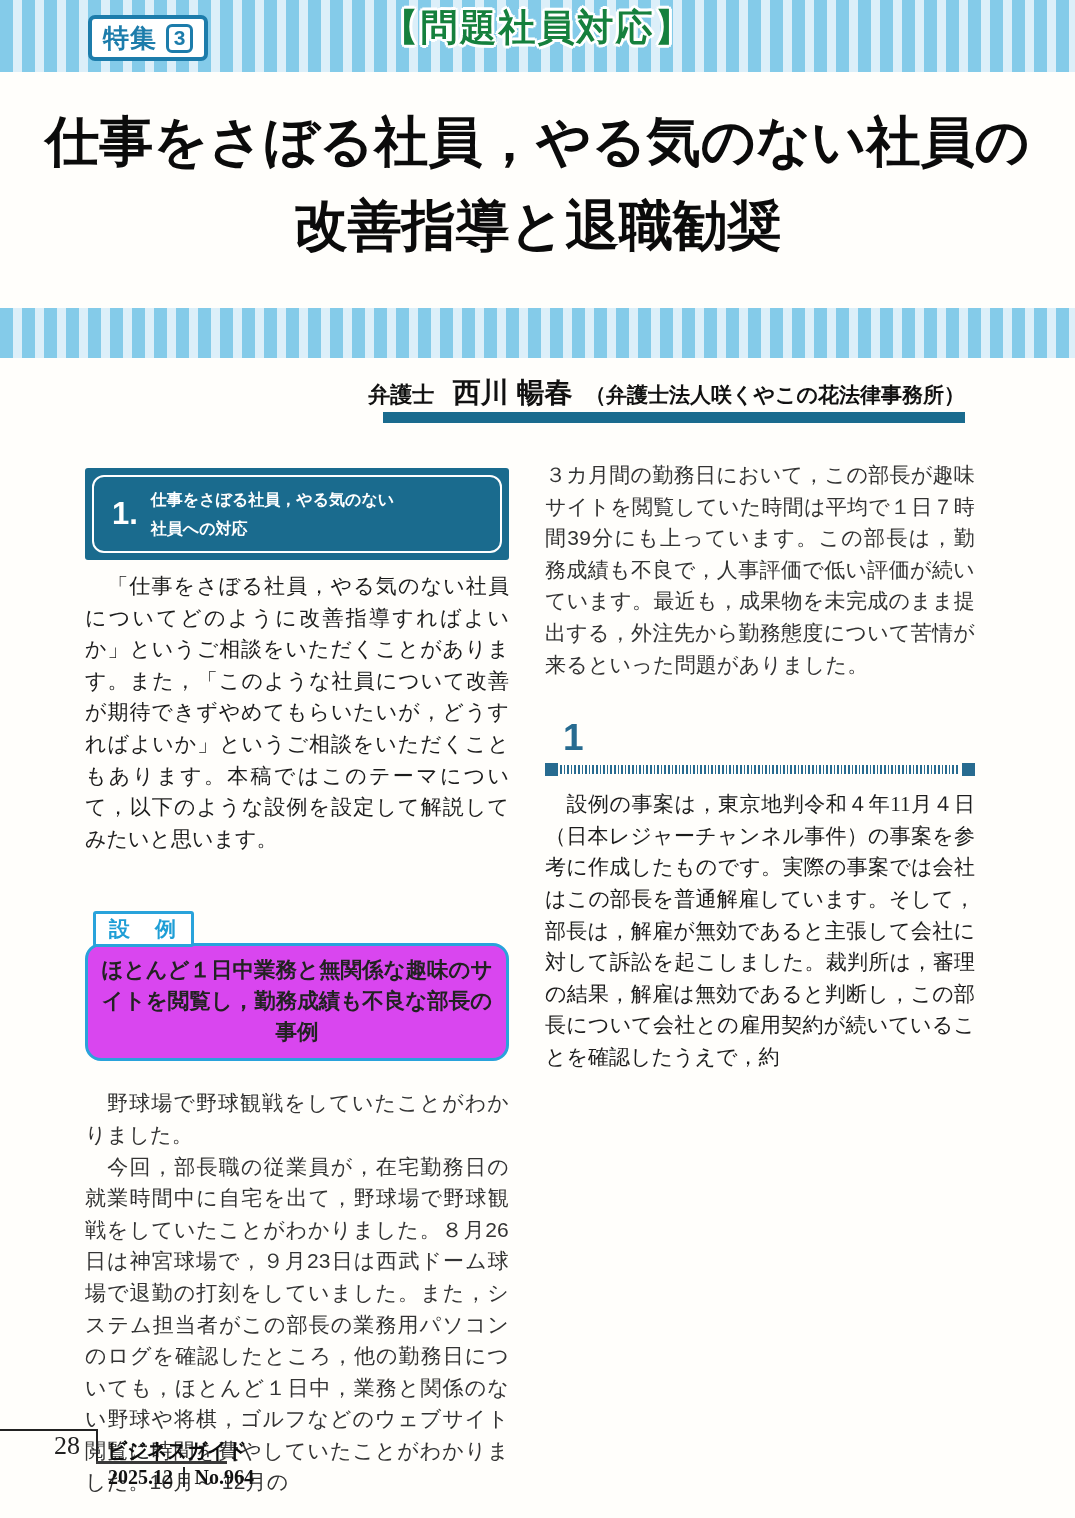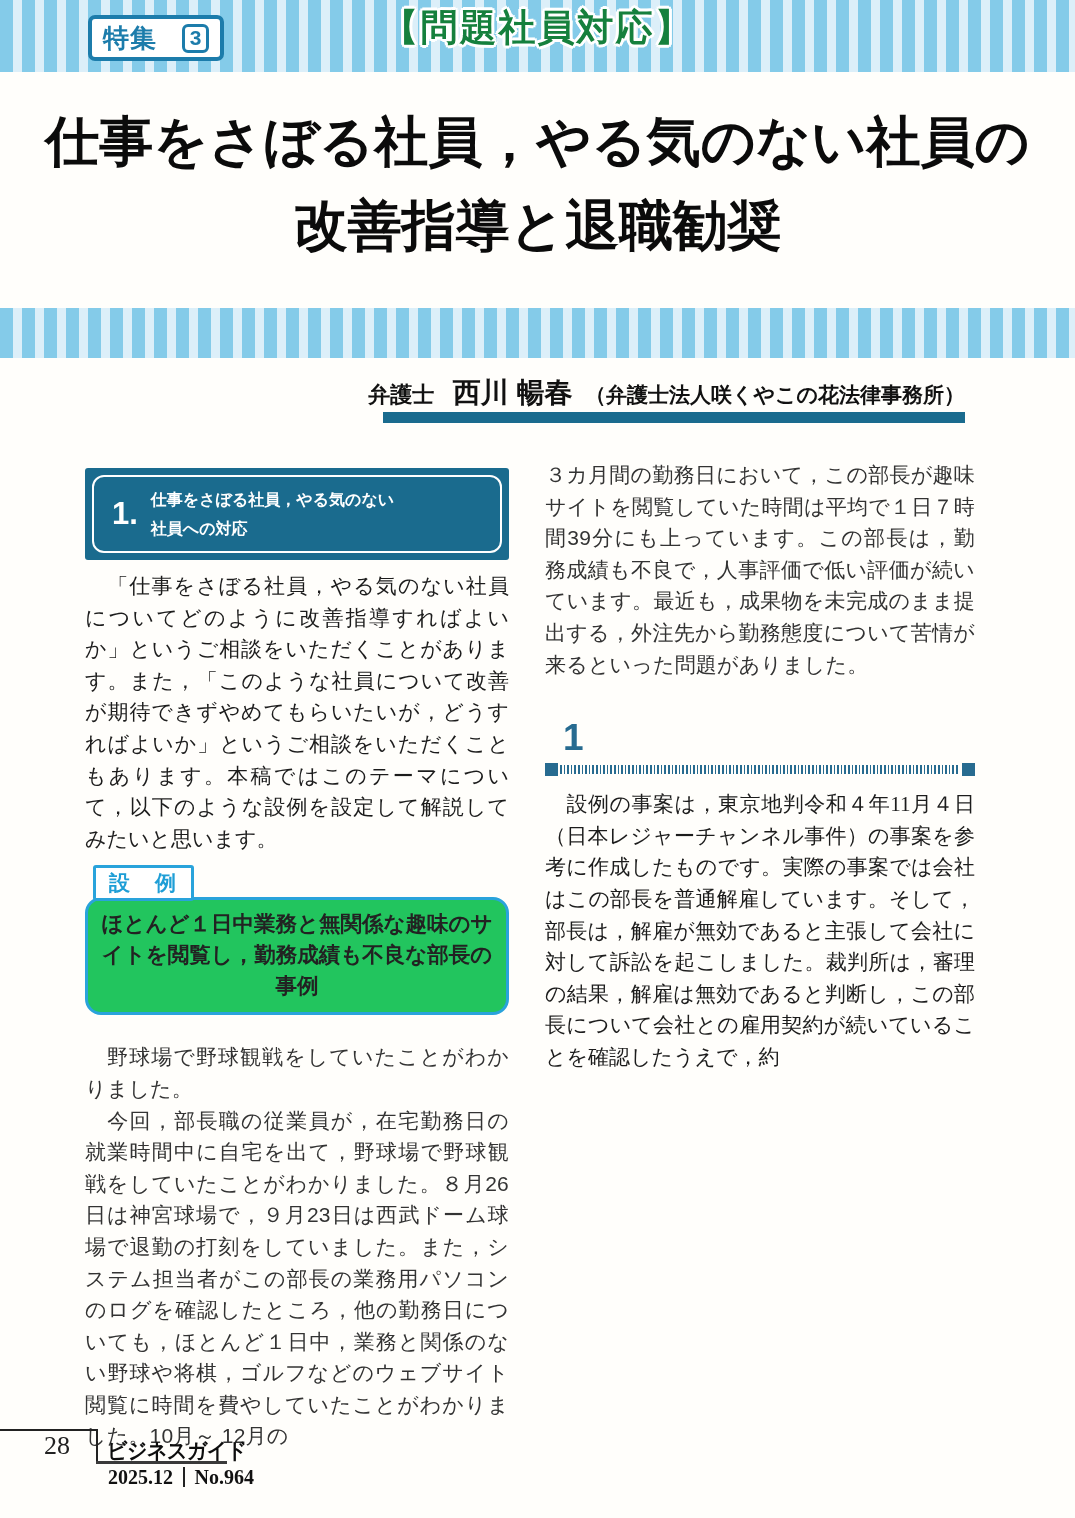--- a/index.html
+++ b/index.html
@@ -8,21 +8,21 @@
   }
   *{margin:0;padding:0;box-sizing:border-box;}
   body{background:#888;font-family:"Liberation Sans",sans-serif;}
   .page{position:relative;width:1075px;height:1518px;background:#fffefb;overflow:hidden;margin:0 auto;color:var(--ink);}
   .stripes{position:absolute;left:0;width:1075px;
     background:repeating-linear-gradient(90deg,var(--stripe-dark) 0 13px,var(--stripe-light) 13px 22px);}
   .band-top{top:0;height:72px;}
   .band-mid{top:308px;height:50px;}
 
   .badge{position:absolute;top:15px;left:88px;height:46px;background:#fff;border:4px solid #1c7cab;
-    border-radius:7px;display:flex;align-items:center;gap:25px;padding:0 11px;z-index:2;}
+    border-radius:7px;display:flex;align-items:center;gap:9px;padding:0 11px;z-index:2;}
   .badge-label{color:#1c7cab;font-weight:900;font-size:26px;letter-spacing:1px;}
   .badge-num{border:3px solid #1c7cab;border-radius:6px;color:#1c7cab;font-weight:900;font-size:21px;
     width:27px;height:29px;display:flex;align-items:center;justify-content:center;}
 
   .banner-title{position:absolute;top:3px;left:0;width:100%;text-align:center;font-size:37px;font-weight:900;
     color:#15803d;letter-spacing:2px;z-index:1;
     text-shadow:-2px -2px 0 #fff,2px -2px 0 #fff,-2px 2px 0 #fff,2px 2px 0 #fff,0 -3px 0 #fff,0 3px 0 #fff,-3px 0 0 #fff,3px 0 0 #fff;}
 
   .main-title{position:absolute;top:99px;left:0;width:100%;text-align:center;font-size:54px;line-height:84px;
     font-weight:900;color:#0b0b0b;letter-spacing:0px;}
@@ -43,36 +43,36 @@
   .sec1-title{color:#fff;font-weight:900;font-size:16px;line-height:29px;}
 
   .para{font-size:21px;line-height:31.6px;text-align:justify;color:var(--ink);}
   .serif{font-family:"Liberation Serif",serif;}
   .gothic{font-family:"Liberation Sans",sans-serif;letter-spacing:0.2px;color:#333;}
   .mt1{margin-top:11px;}
 
   .case{margin-top:10px;position:relative;}
   .case-label{position:relative;z-index:2;display:inline-block;margin-left:8px;background:#fff;
     border:3px solid var(--blue);border-radius:3px;color:var(--blue-text);font-weight:900;font-size:21px;
-    padding:1px 13px;letter-spacing:2px;}
+    padding:1px 13px;letter-spacing:2px;margin-top:46px;}
   .case-box{position:relative;z-index:1;margin-top:-4px;border:3.5px solid var(--blue);border-radius:16px;
-    background:#22c55e;padding:9px 6px 10px;text-align:center;font-size:21.5px;line-height:31px;font-weight:600;color:#222;}
+    background:#d946ef;padding:9px 6px 10px;text-align:center;font-size:21.5px;line-height:31px;font-weight:600;color:#222;}
   .case-para2{margin-top:26px;}
 
   .sec2-head{margin-top:37px;display:flex;align-items:baseline;}
   .sec2-num{color:var(--teal2);font-weight:900;font-size:37px;padding-left:18px;}
   .sec2-title{color:var(--teal2);font-weight:900;font-size:23.5px;margin-left:14px;letter-spacing:0.5px;}
   .sec2-rule{display:flex;align-items:center;margin-top:4px;}
   .sec2-rule .sq{width:13px;height:13px;background:var(--teal2);flex:0 0 auto;}
   .sec2-rule .dashes{flex:1;height:9px;margin:0 2px;
     background:repeating-linear-gradient(90deg,var(--teal2) 0 1.6px,transparent 1.6px 3.6px);}
   .sec2-para{margin-top:13px;}
 
   .footer-topline{position:absolute;left:0;top:1429px;width:96px;height:2px;background:#222;}
-  .footer-pagenum{position:absolute;left:44px;top:1431px;width:46px;text-align:left;
+  .footer-pagenum{position:absolute;left:44px;top:1431px;width:46px;text-align:center;
     font-family:"Liberation Serif",serif;font-size:26px;color:#222;}
   .footer-vline{position:absolute;left:96px;top:1429px;width:2px;height:34px;background:#222;}
   .footer-logo{position:absolute;left:107px;top:1436px;font-weight:900;font-size:20px;color:#0d0d0d;
     letter-spacing:-0.5px;transform:scaleY(1.08);transform-origin:top left;}
   .footer-underline{position:absolute;left:96px;top:1461px;width:131px;height:3px;background:#3a3a3a;}
   .footer-issue{position:absolute;left:108px;top:1466px;font-family:"Liberation Serif",serif;font-weight:700;
     font-size:20px;color:#111;white-space:nowrap;}
   .issue-divider{display:inline-block;width:1.5px;height:20px;background:#222;margin:0 10px;vertical-align:-3px;}
 </style>
 </head>

